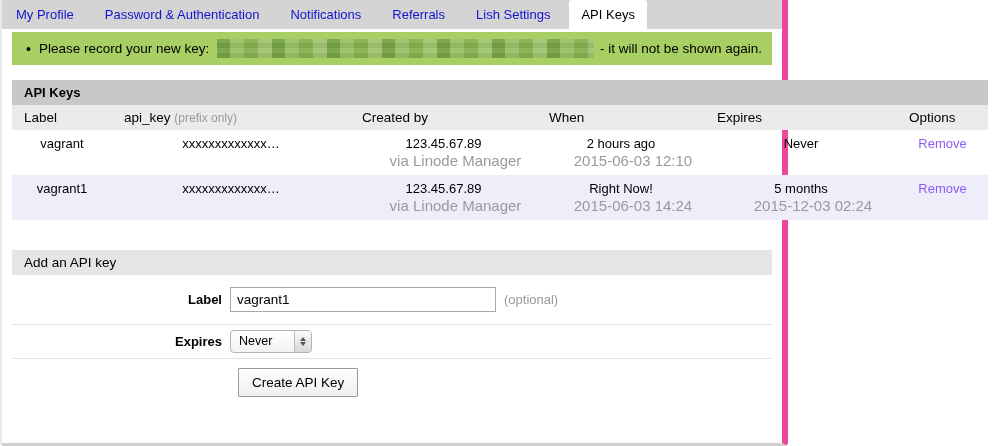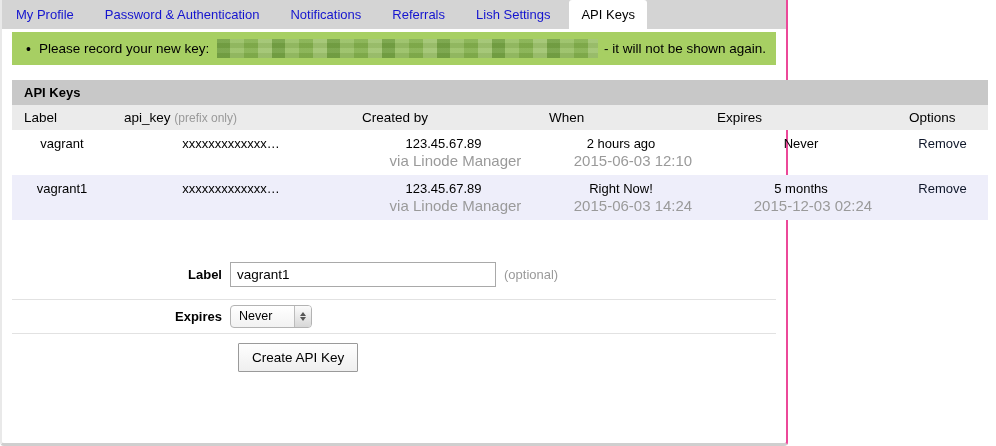--- a/index.html
+++ b/index.html
@@ -7,21 +7,21 @@
   body {
     font-family: "Liberation Sans", "DejaVu Sans", sans-serif;
     font-size: 13px;
     color: #000;
     background: #fff;
     overflow: hidden;
   }
   .window {
     width: 788px; height: 446px;
     border-left: 2px solid #e9e9e9;
-    border-right: 2px solid #ec4899;
+    border-right: 6px solid #ec4899;
     border-bottom: 3px solid #cfcfcf;
     border-radius: 0 0 4px 4px;
     background: #fff;
   }
   
   .tabbar {
     height: 29px;
     background: #d4d4d4;
     display: flex;
     align-items: stretch;
@@ -87,21 +87,21 @@
   }
   table.keys td {
     padding: 6px 12px;
     vertical-align: top;
     font-size: 13px;
   }
   table.keys tr.data-row { height: 42px; text-align: center; }
   table.keys tr.alt { background: #eeeefa; }
   .subtext { color: #9a9a9a; font-size: 15px; margin-top: 1px; margin-left: 24px; }
   .muted { color: #9a9a9a; font-weight: normal; font-size: 12px; }
-  td.opt a, .remove-link { color: #0f172a; text-decoration: none; cursor: pointer; }
+  td.opt a, .remove-link { color: #8b5cf6; text-decoration: none; cursor: pointer; }
   
   .form-wrap { margin: 30px 10px 0 10px; }
   .form-header {
     background: #e5e5e5;
     padding: 5px 12px;
     font-size: 13.5px;
   }
   .form-row {
     display: flex;
     align-items: center;
@@ -246,20 +246,21 @@
               <div>5 months</div>
               <div class="subtext">2015-12-03 02:24</div>
             </td>
         <td class="opt"><a class="remove-link">Remove</a></td>
       </tr>
     </tbody>
       </table>
   </div>
 
   <div class="form-wrap">
+    <div class="form-header">Add an API key</div>
 
     <div class="form-row label-row">
       <div class="form-label">Label</div>
       <div class="form-field">
         <input class="text-input" type="text" value="vagrant1" style="">
         <span class="optional-note">(optional)</span>
       </div>
     </div>
 
     <div class="form-row expires-row">

